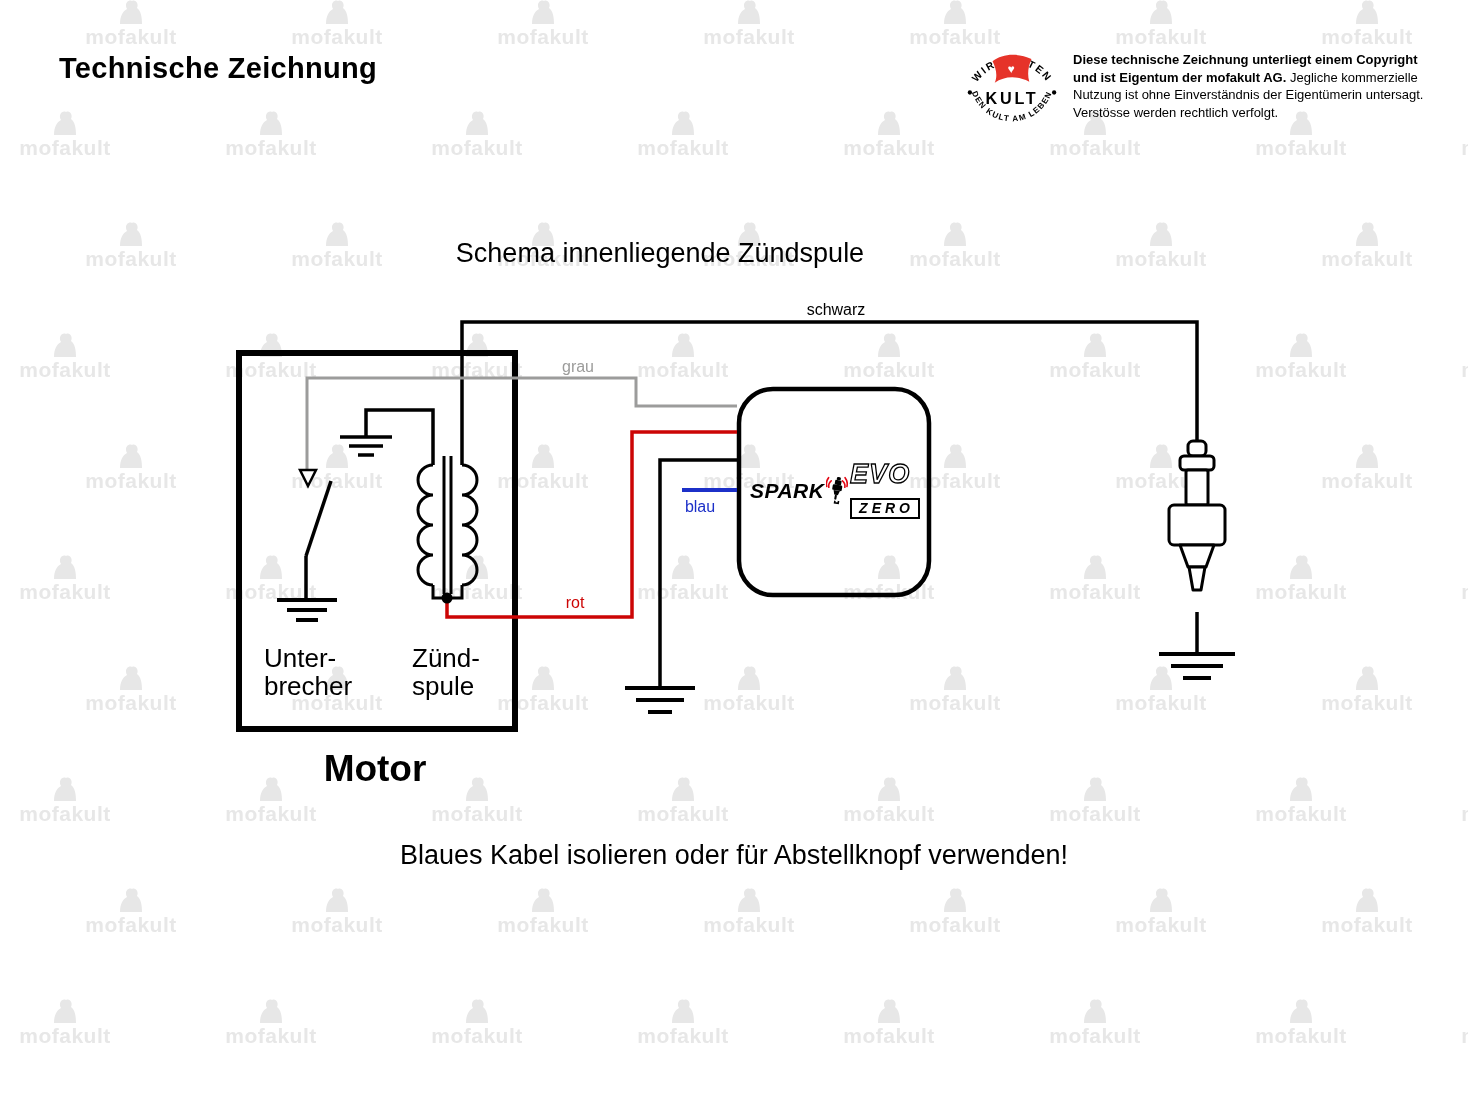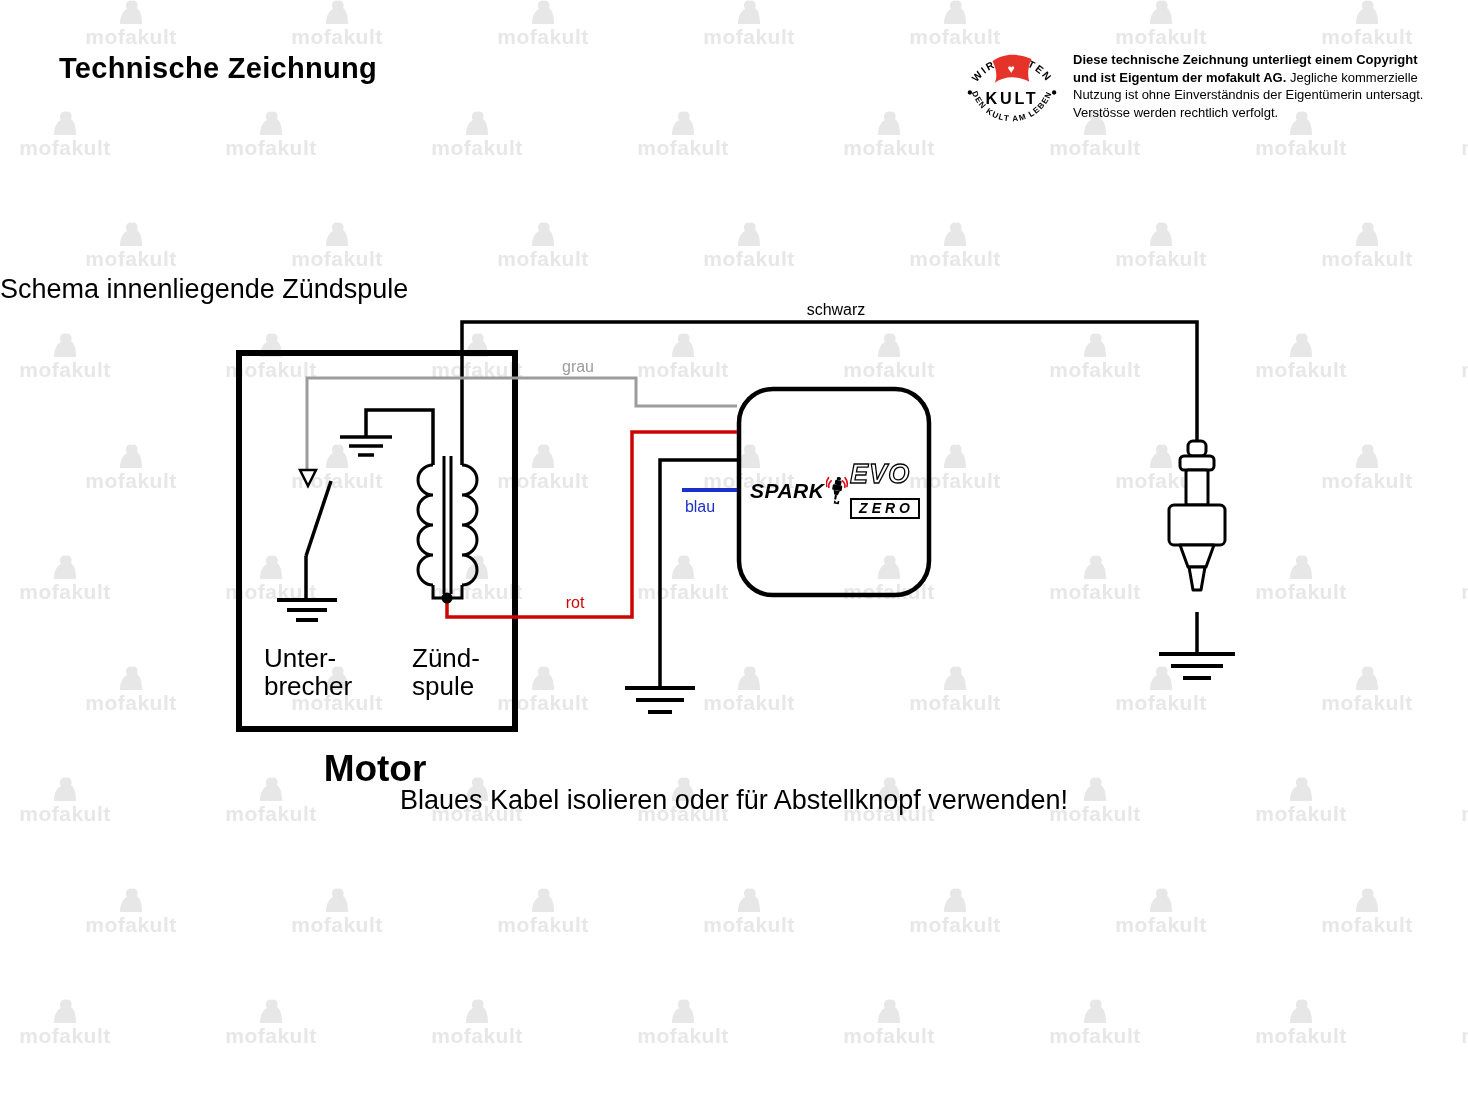--- a/index.html
+++ b/index.html
@@ -38,24 +38,24 @@
   
   .copyright {
     left: 1073px; top: 38px; width: 352px;
     font-size: 13px; line-height: 17.5px;
   }
   .copyright strong { font-weight: 700; }
 
   
   .schema-title {
     left: 0; top: 238px; width: 1320px;
-    font-size: 27px; margin-top: 36px;
+    text-align: center; font-size: 27px;
   }
   .footer-note {
-    left: 0; top: 785px; width: 1468px;
+    left: 0; top: 840px; width: 1468px;
     text-align: center; font-size: 27px;
   }
 
   
   .wire-label { font-size: 16px; }
   .comp-label { font-size: 26px; fill: #000; }
   .motor-label { font-size: 37px; font-weight: 700; fill: #000; text-anchor: middle; }
 
   
   .cdi-logo {

